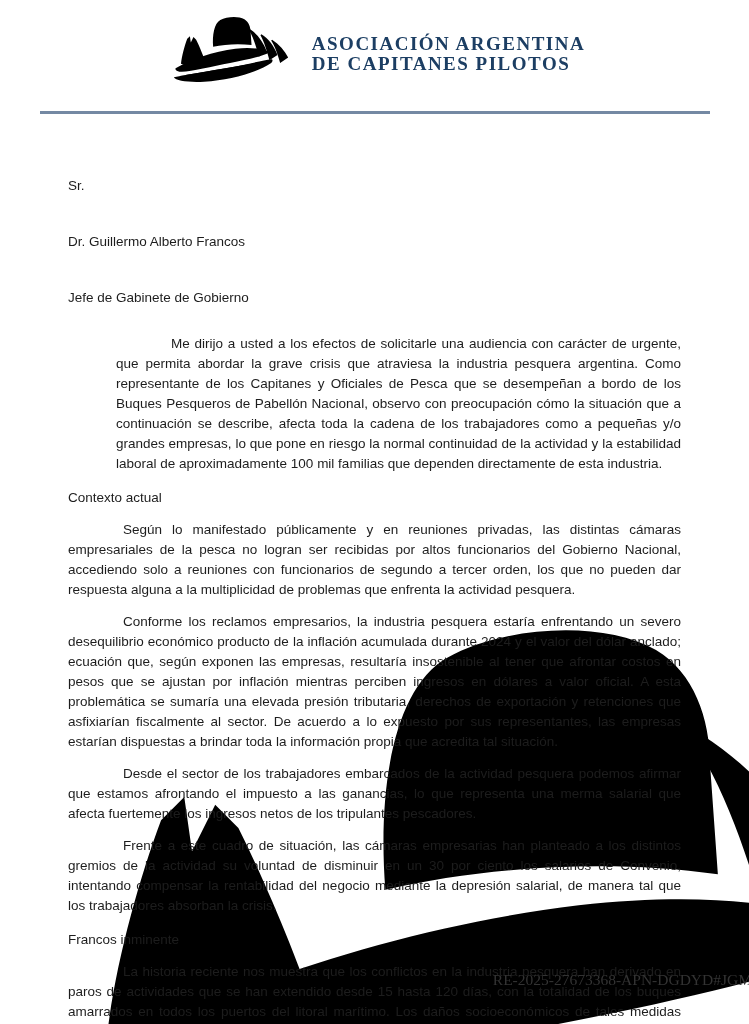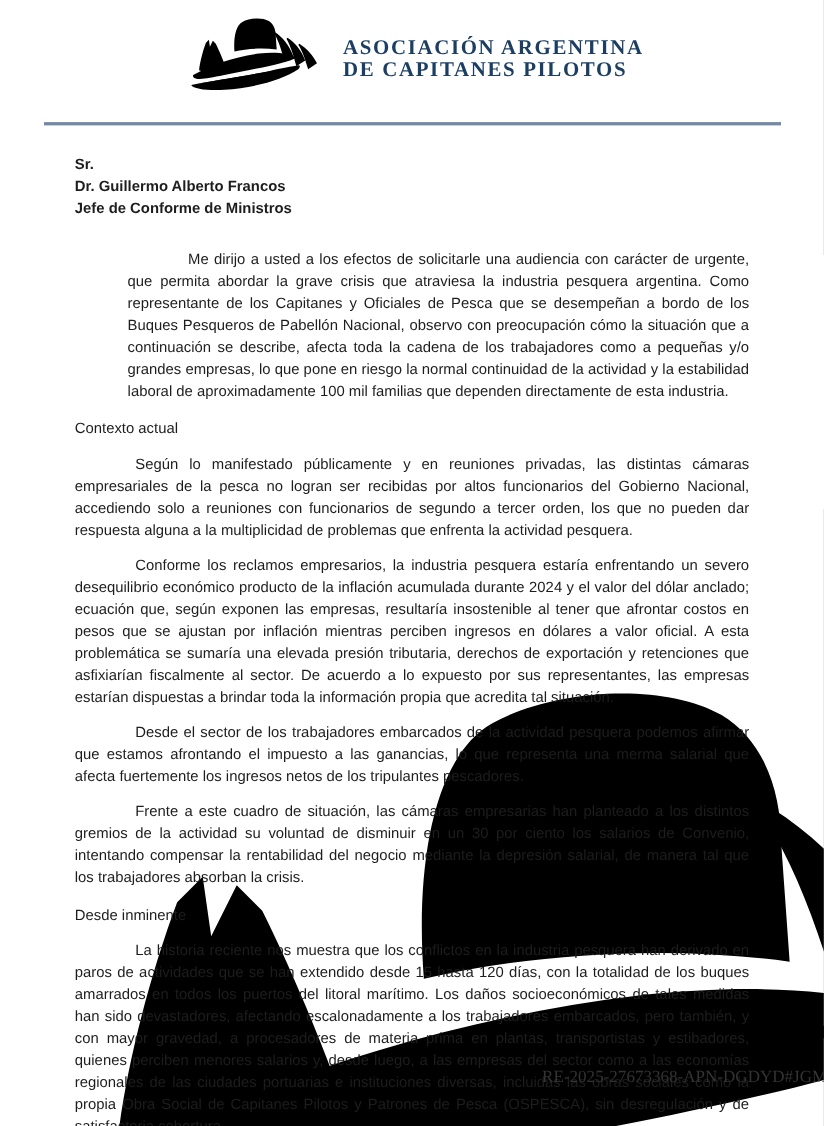--- a/index.html
+++ b/index.html
@@ -44,21 +44,21 @@
   }
   
   .letter{
     position:absolute;
     left:0;top:140px;
     width:749px;
     padding:0 68px;
     box-sizing:border-box;
     font-size:13.5px;line-height:20px;
   }
-  .addressee div{font-weight:bold;line-height:20px;}
+  .addressee div{font-weight:normal;line-height:20px;margin-top:36px;}
   .letter p{
     margin:12px 0 0 0;
     text-align:justify;
     text-indent:55px;
   }
   .letter p.first{margin-top:26px;margin-left:48px;}
   .letter h2{
     margin:14px 0 0 0;
     font-size:13.5px;line-height:20px;
     font-weight:normal;
@@ -115,32 +115,32 @@
       <div>ASOCIACIÓN ARGENTINA</div>
       <div>DE CAPITANES PILOTOS</div>
     </div>
   </div>
   <div class="divider"></div>
 
   <div class="letter">
     <div class="addressee">
       <div>Sr.</div>
       <div>Dr. Guillermo Alberto Francos</div>
-      <div>Jefe de Conforme de Ministros</div>
+      <div>Jefe de Gabinete de Gobierno</div>
     </div>
 
     <p class="first">Me dirijo a usted a los efectos de solicitarle una audiencia con carácter de urgente, que permita abordar la grave crisis que atraviesa la industria pesquera argentina. Como representante de los Capitanes y Oficiales de Pesca que se desempeñan a bordo de los Buques Pesqueros de Pabellón Nacional, observo con preocupación cómo la situación que a continuación se describe, afecta toda la cadena de los trabajadores como a pequeñas y/o grandes empresas, lo que pone en riesgo la normal continuidad de la actividad y la estabilidad laboral de aproximadamente 100 mil familias que dependen directamente de esta industria.</p>
 
     <h2>Contexto actual</h2>
 
     <p>Según lo manifestado públicamente y en reuniones privadas, las distintas cámaras empresariales de la pesca no logran ser recibidas por altos funcionarios del Gobierno Nacional, accediendo solo a reuniones con funcionarios de segundo a tercer orden, los que no pueden dar respuesta alguna a la multiplicidad de problemas que enfrenta la actividad pesquera.</p>
     <p>Conforme los reclamos empresarios, la industria pesquera estaría enfrentando un severo desequilibrio económico producto de la inflación acumulada durante 2024 y el valor del dólar anclado; ecuación que, según exponen las empresas, resultaría insostenible al tener que afrontar costos en pesos que se ajustan por inflación mientras perciben ingresos en dólares a valor oficial. A esta problemática se sumaría una elevada presión tributaria, derechos de exportación y retenciones que asfixiarían fiscalmente al sector. De acuerdo a lo expuesto por sus representantes, las empresas estarían dispuestas a brindar toda la información propia que acredita tal situación.</p>
     <p>Desde el sector de los trabajadores embarcados de la actividad pesquera podemos afirmar que estamos afrontando el impuesto a las ganancias, lo que representa una merma salarial que afecta fuertemente los ingresos netos de los tripulantes pescadores.</p>
     <p>Frente a este cuadro de situación, las cámaras empresarias han planteado a los distintos gremios de la actividad su voluntad de disminuir en un 30 por ciento los salarios de Convenio, intentando compensar la rentabilidad del negocio mediante la depresión salarial, de manera tal que los trabajadores absorban la crisis.</p>
 
-    <h2>Desde inminente</h2>
+    <h2>Francos inminente</h2>
 
     <p>La historia reciente nos muestra que los conflictos en la industria pesquera han derivado en paros de actividades que se han extendido desde 15 hasta 120 días, con la totalidad de los buques amarrados en todos los puertos del litoral marítimo. Los daños socioeconómicos de tales medidas han sido devastadores, afectando escalonadamente a los trabajadores embarcados, pero también, y con mayor gravedad, a procesadores de materia prima en plantas, transportistas y estibadores, quienes perciben menores salarios y, desde luego, a las empresas del sector como a las economías regionales de las ciudades portuarias e instituciones diversas, incluidas las obras sociales como la propia Obra Social de Capitanes Pilotos y Patrones de Pesca (OSPESCA), sin desregulación y de satisfactoria cobertura.</p>
   </div>
 
   <div class="stamp">RE-2025-27673368-APN-DGDYD#JGM</div>
 
 </div>
 
 </body></html>

